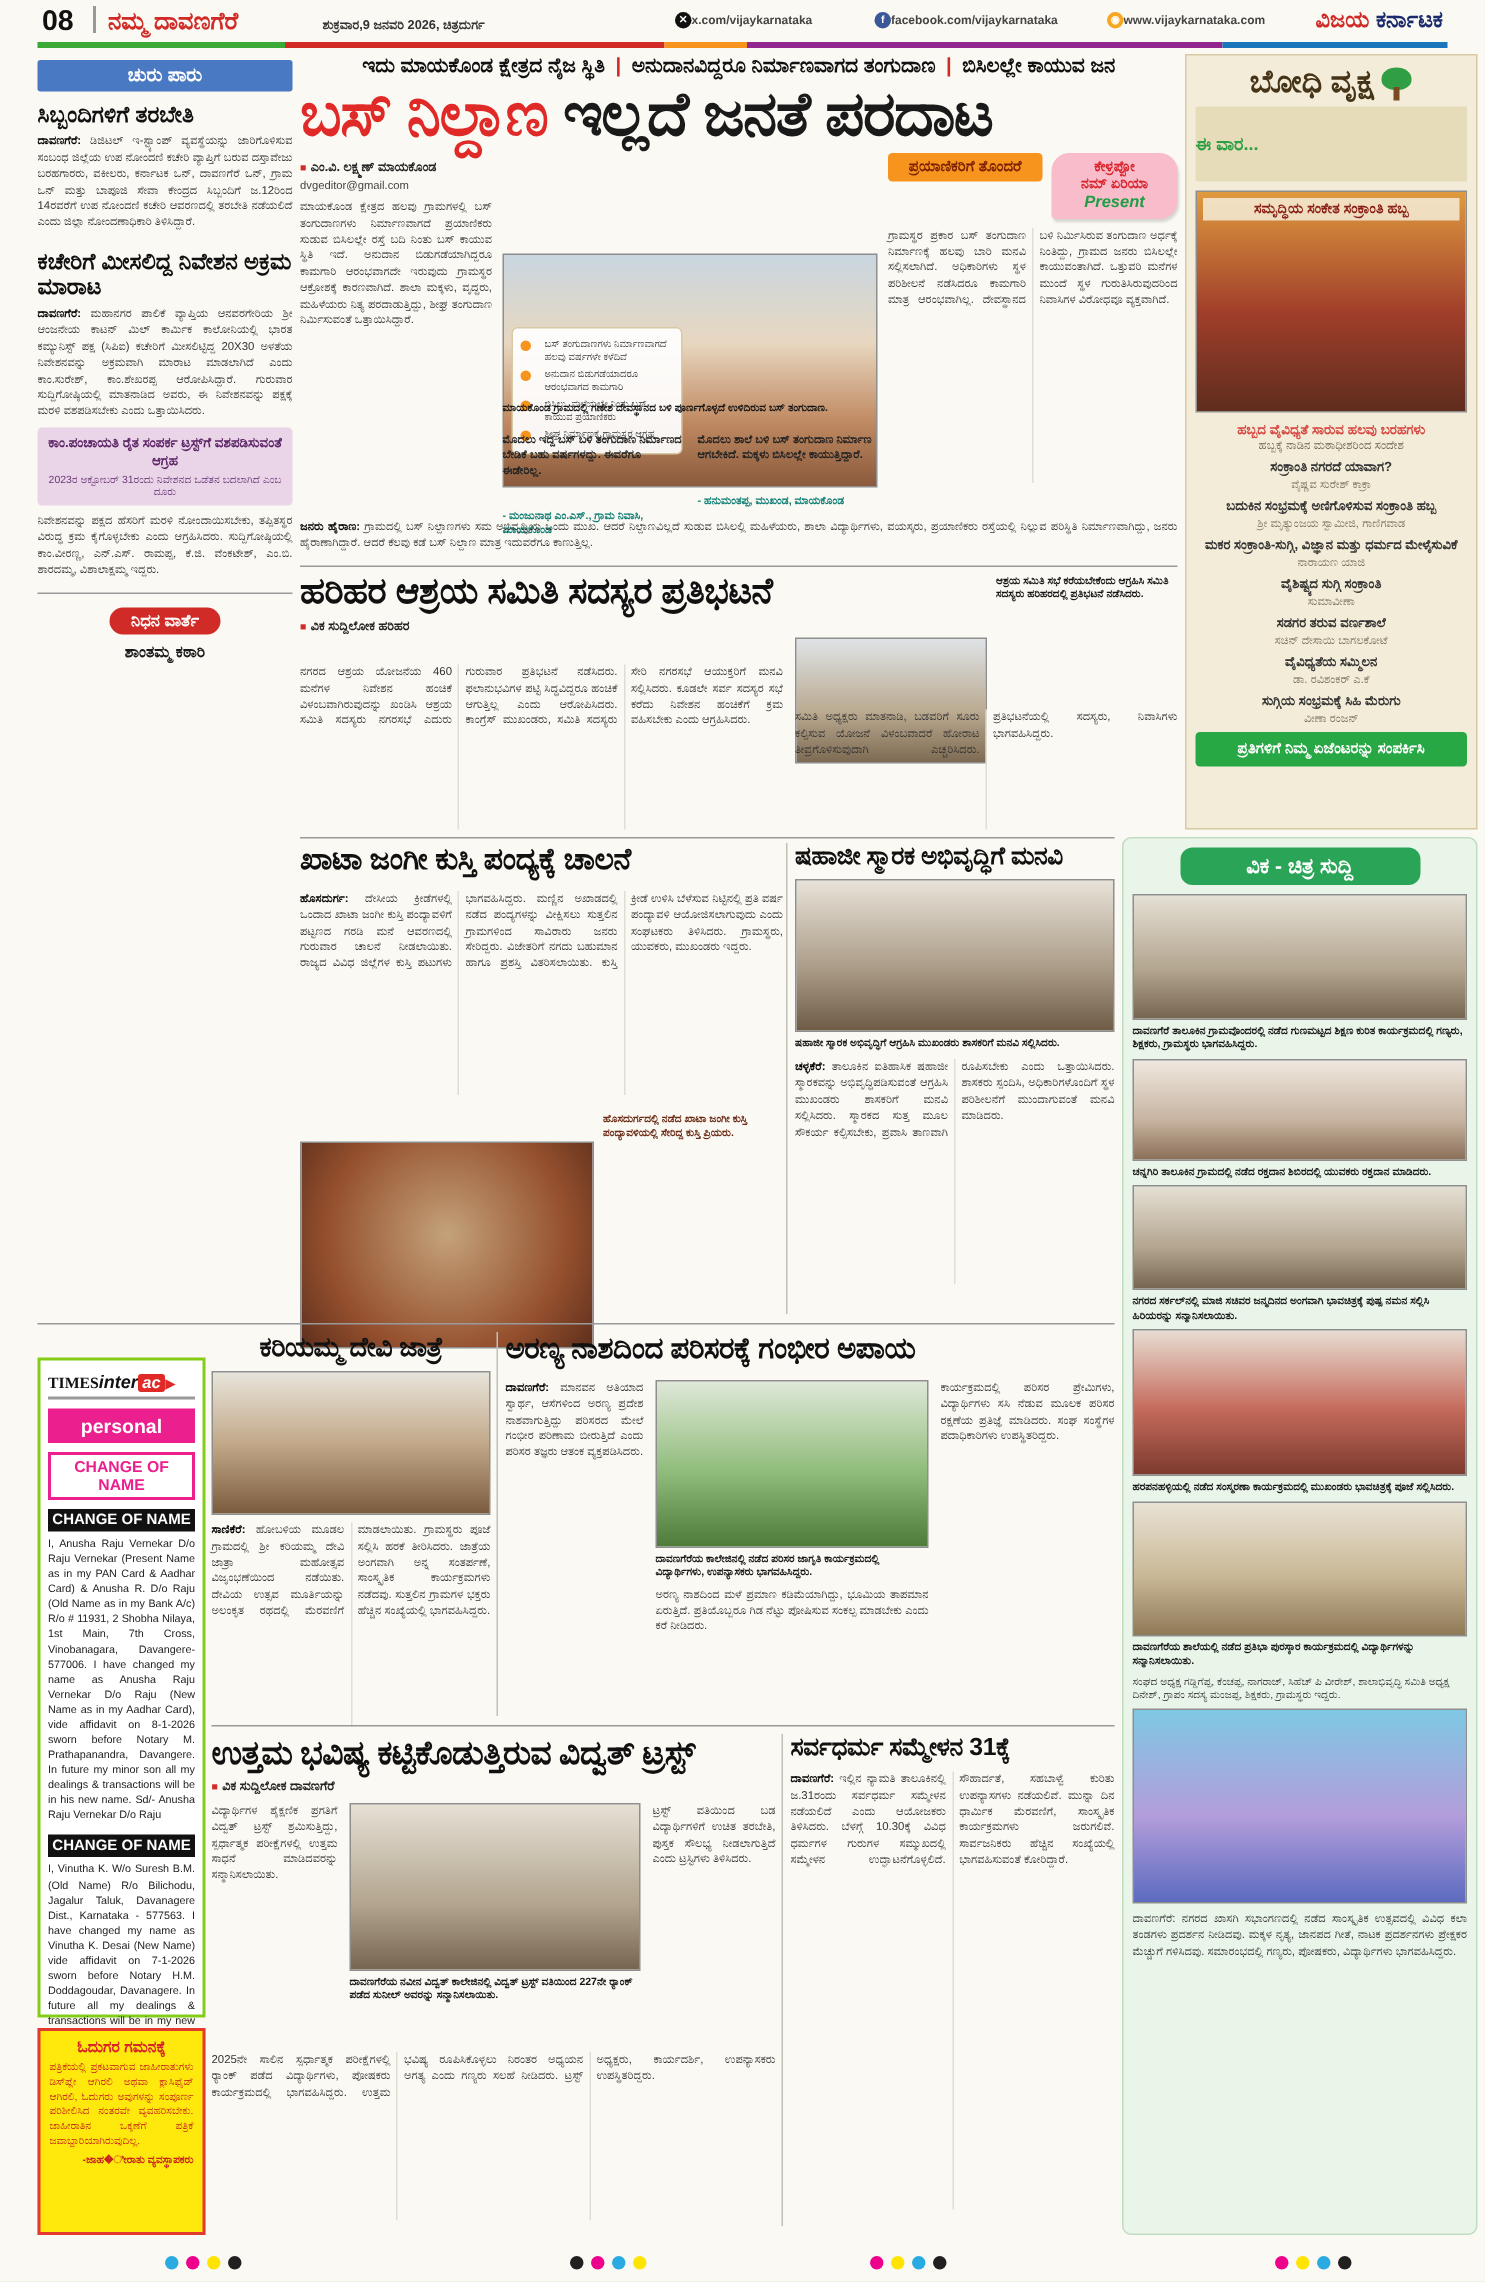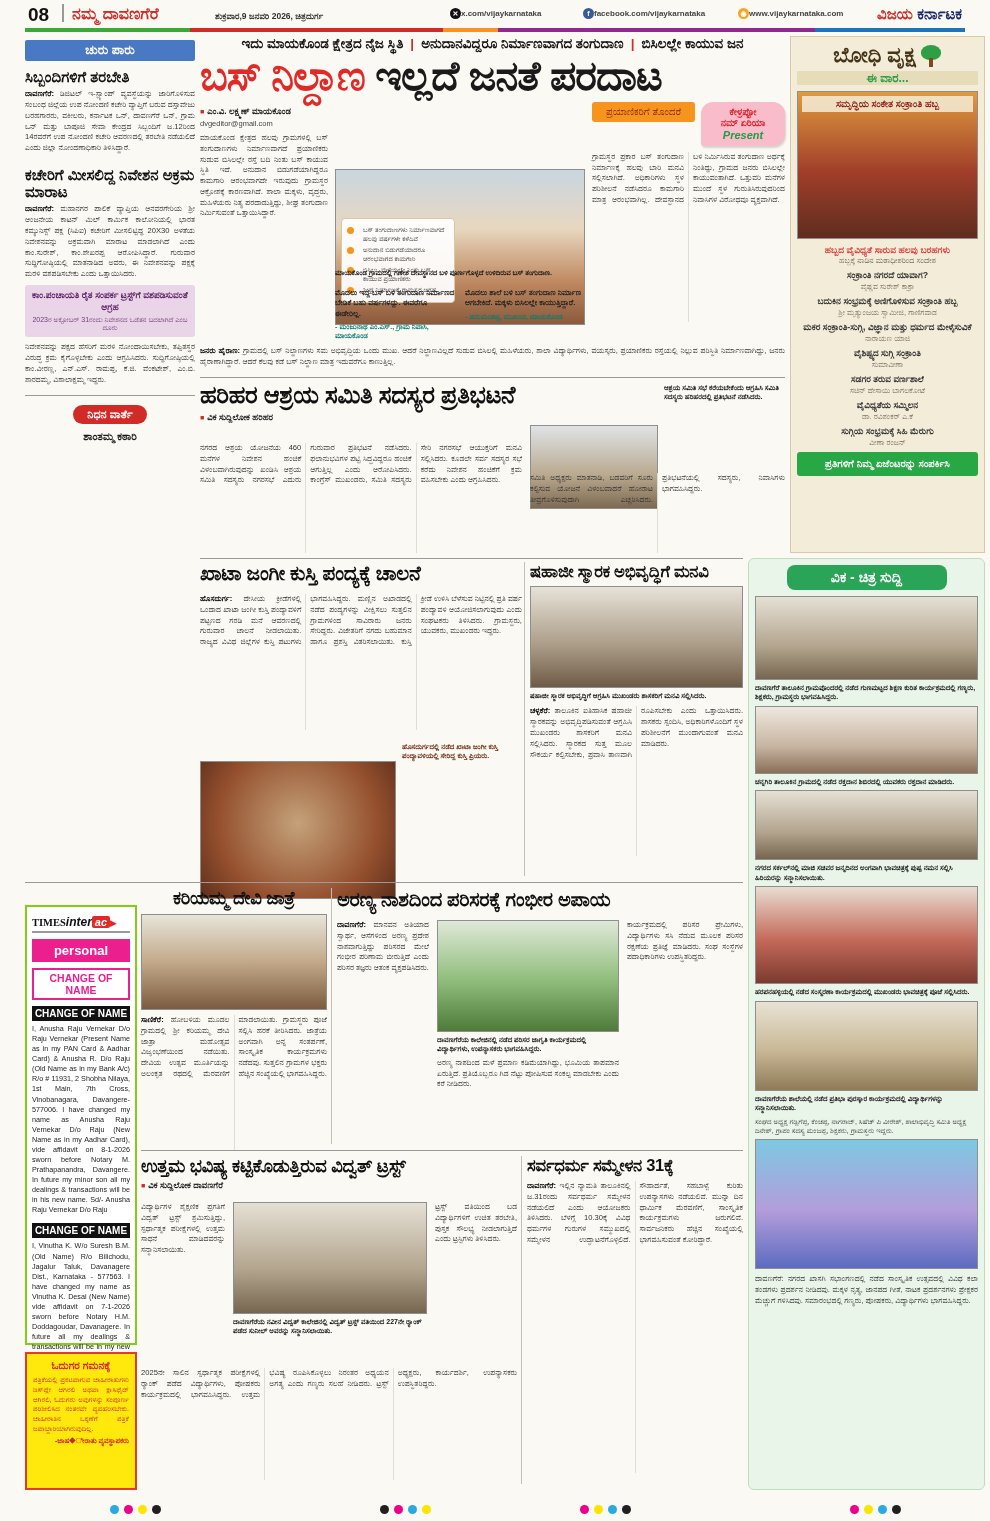--- a/index.html
+++ b/index.html
@@ -10,21 +10,21 @@
   .c2{column-count:2;column-gap:9px;column-rule:1px solid #e0ddd4;}
   .c3{column-count:3;column-gap:9px;column-rule:1px solid #e0ddd4;}
   .dl{font-weight:bold;color:#000;}
   .cap{font-size:7px;font-weight:bold;line-height:1.35;color:#151515;}
   .photo{border:1px solid #8e8e8e;box-sizing:border-box;position:relative;}
   .hline{border-top:1px solid #9a9a9a;}
   .vline{border-left:1px solid #c2bfb6;}
   .headline{font-weight:bold;color:#111;letter-spacing:-0.3px;}
   .byline{font-size:8.5px;font-weight:bold;color:#222;}
   .byline .sq{color:#d02b27;font-size:7px;margin-right:3px;}
-  .attrib{font-size:7.2px;font-weight:bold;color:#0e7d74;margin-top:3px;}
+  .attrib{font-size:7.2px;font-weight:bold;color:#0e7d74;margin-top:20px;}
   
   .mh-num{font-size:19px;font-weight:bold;color:#111;}
   .mh-edition{font-size:16px;font-weight:bold;color:#d02b27;}
   .mh-date{font-size:8.5px;font-weight:bold;color:#333;}
   .mh-soc{font-size:8px;font-weight:bold;color:#444;display:flex;align-items:center;gap:0;}
   .soc-ic{width:11px;height:11px;border-radius:50%;display:inline-block;color:#fff;font-size:7px;
           line-height:11px;text-align:center;font-weight:bold;}
   .logo-red{font-size:15px;font-weight:bold;color:#d02b27;}
   .logo-dark{font-size:15px;font-weight:bold;color:#1a2a6b;}
   .seg{position:absolute;top:0;height:4px;}
@@ -35,42 +35,42 @@
   .purple-box{background:#ead4e8;color:#5b2566;padding:5px 6px;margin:5px 0;border-radius:3px;}
   .purple-box .t{font-size:9px;font-weight:bold;line-height:1.3;text-align:center;}
   .purple-box .s{font-size:7px;text-align:center;margin-top:3px;color:#6d3a78;}
   .red-tab{background:#d02b27;color:#fff;font-weight:bold;font-size:11px;text-align:center;
            padding:3px 14px;border-radius:10px;display:inline-block;}
   
   .kicker{font-size:13.5px;font-weight:bold;color:#111;text-align:center;}
   .kicker .pipe{color:#d02b27;padding:0 7px;}
   .lead-h{font-size:41px;font-weight:bold;letter-spacing:-1px;line-height:1.0;}
   .lead-h .red{color:#e02a28;}
-  .orange-tab{background:#f7941e;color:#7a1f04;font-weight:normal;font-size:10px;text-align:center;
+  .orange-tab{background:#f7941e;color:#7a1f04;font-weight:bold;font-size:10px;text-align:center;
               padding:4px 2px;border-radius:3px;}
   .facts-card{background:rgba(255,255,255,0.93);border:1px solid #d8c9a5;border-radius:4px;padding:4px 5px;}
   .fact{font-size:6.6px;line-height:1.3;color:#333;margin:3px 0;display:flex;gap:4px;}
   .fact .dot{width:7px;height:7px;border-radius:50%;background:#f7941e;flex:0 0 7px;margin-top:1px;}
   .bubble{background:#f9bccb;border-radius:12px 12px 12px 3px;padding:5px 6px;text-align:center;
           box-shadow:1px 2px 2px rgba(0,0,0,0.15);}
   .bubble .b1{font-size:9.5px;font-weight:bold;color:#d8232a;line-height:1.15;}
   .bubble .b3{font-size:11px;font-weight:bold;font-style:italic;color:#1e9e46;}
   .q{font-size:7.6px;font-weight:bold;color:#222;line-height:1.35;}
   
   .green-tab{background:#2aa457;color:#fff;font-weight:bold;font-size:14px;text-align:center;
              padding:4px 10px;border-radius:8px;}
   .vik-panel{background:#eaf5ea;border:1px solid #bfdcbf;border-radius:6px;box-sizing:border-box;}
   
   .bodhi{background:#f3ecd8;border:1px solid #d9caa3;box-sizing:border-box;}
   .bodhi-title{font-size:21px;font-weight:bold;color:#453418;display:flex;align-items:flex-end;
                justify-content:center;gap:4px;}
   .tree{position:relative;width:22px;height:22px;display:inline-block;}
   .tree .crown{position:absolute;left:1px;top:0;width:20px;height:15px;border-radius:50% 50% 45% 45%;background:#2f9e44;}
   .tree .trunk{position:absolute;left:9px;top:13px;width:4px;height:9px;background:#7a4a21;}
-  .bodhi-week{background:#e7dcba;color:#2f9e44;font-weight:bold;font-size:12px;text-align:center;padding:0 0;}
+  .bodhi-week{background:#e7dcba;color:#2f9e44;font-weight:bold;font-size:12px;text-align:left;padding:18px 0;}
   .bodhi-item-t{font-size:8.8px;font-weight:bold;color:#333;text-align:center;line-height:1.25;}
   .bodhi-item-a{font-size:7.6px;color:#7c7260;text-align:center;margin:1px 0 4px;}
   .bodhi-note{font-size:9px;font-weight:bold;color:#d64541;text-align:center;}
   .bodhi-sub{font-size:7.8px;color:#6d6353;text-align:center;margin-bottom:4px;}
   .green-btn{background:#28a745;color:#fff;font-weight:bold;font-size:10px;text-align:center;
              padding:6px 4px;border-radius:3px;}
   
   .cl-box{border:2px solid #84cc16;background:#fff;box-sizing:border-box;padding:5px;}
   .times{font-family:"Liberation Serif",serif;font-weight:bold;font-size:10.5px;color:#111;}
   .interact{font-style:italic;font-weight:bold;font-size:12px;color:#111;}
@@ -352,21 +352,21 @@
       <div class="photo p-forest" style="width:182px;height:112px;"></div>
       <div class="cap" style="margin-top:3px;">ದಾವಣಗೆರೆಯ ಕಾಲೇಜಿನಲ್ಲಿ ನಡೆದ ಪರಿಸರ ಜಾಗೃತಿ ಕಾರ್ಯಕ್ರಮದಲ್ಲಿ ವಿದ್ಯಾರ್ಥಿಗಳು, ಉಪನ್ಯಾಸಕರು ಭಾಗವಹಿಸಿದ್ದರು.</div>
       <div class="bt" style="margin-top:4px;">ಅರಣ್ಯ ನಾಶದಿಂದ ಮಳೆ ಪ್ರಮಾಣ ಕಡಿಮೆಯಾಗಿದ್ದು, ಭೂಮಿಯ ತಾಪಮಾನ ಏರುತ್ತಿದೆ. ಪ್ರತಿಯೊಬ್ಬರೂ ಗಿಡ ನೆಟ್ಟು ಪೋಷಿಸುವ ಸಂಕಲ್ಪ ಮಾಡಬೇಕು ಎಂದು ಕರೆ ನೀಡಿದರು.</div>
     </div>
     <div class="bt abs" style="left:290px;top:32px;width:116px;height:222px;">ಕಾರ್ಯಕ್ರಮದಲ್ಲಿ ಪರಿಸರ ಪ್ರೇಮಿಗಳು, ವಿದ್ಯಾರ್ಥಿಗಳು ಸಸಿ ನೆಡುವ ಮೂಲಕ ಪರಿಸರ ರಕ್ಷಣೆಯ ಪ್ರತಿಜ್ಞೆ ಮಾಡಿದರು. ಸಂಘ ಸಂಸ್ಥೆಗಳ ಪದಾಧಿಕಾರಿಗಳು ಉಪಸ್ಥಿತರಿದ್ದರು.</div>
   </div>
 
   <div class="abs hline" style="left:141px;top:1150px;width:602px;"></div>
 
   <div class="abs" style="left:141px;top:1156px;width:376px;height:330px;">
-    <div class="headline" style="font-size:18px;">ಉತ್ತಮ ಭವಿಷ್ಯ ಕಟ್ಟಿಕೊಡುತ್ತಿರುವ ವಿದ್ವತ್ ಟ್ರಸ್ಟ್</div>
+    <div class="headline" style="font-size:22px;font-family:Liberation Serif, serif;">ಉತ್ತಮ ಭವಿಷ್ಯ ಕಟ್ಟಿಕೊಡುತ್ತಿರುವ ವಿದ್ವತ್ ಟ್ರಸ್ಟ್</div>
     <div class="byline" style="margin-top:3px;"><span class="sq">■</span><span>ವಿಕ ಸುದ್ದಿಲೋಕ ದಾವಣಗೆರೆ</span></div>
     <div class="bt abs" style="left:0;top:46px;width:84px;height:158px;">ವಿದ್ಯಾರ್ಥಿಗಳ ಶೈಕ್ಷಣಿಕ ಪ್ರಗತಿಗೆ ವಿದ್ವತ್ ಟ್ರಸ್ಟ್ ಶ್ರಮಿಸುತ್ತಿದ್ದು, ಸ್ಪರ್ಧಾತ್ಮಕ ಪರೀಕ್ಷೆಗಳಲ್ಲಿ ಉತ್ತಮ ಸಾಧನೆ ಮಾಡಿದವರನ್ನು ಸನ್ಮಾನಿಸಲಾಯಿತು.</div>
     <div class="abs" style="left:92px;top:46px;width:194px;">
       <div class="photo p-group" style="width:194px;height:112px;"></div>
       <div class="cap" style="margin-top:3px;">ದಾವಣಗೆರೆಯ ನವೀನ ವಿದ್ವತ್ ಕಾಲೇಜಿನಲ್ಲಿ ವಿದ್ವತ್ ಟ್ರಸ್ಟ್ ವತಿಯಿಂದ 227ನೇ ರ‍್ಯಾಂಕ್ ಪಡೆದ ಸುನೀಲ್ ಅವರನ್ನು ಸನ್ಮಾನಿಸಲಾಯಿತು.</div>
     </div>
     <div class="bt abs" style="left:294px;top:46px;width:82px;height:158px;">ಟ್ರಸ್ಟ್ ವತಿಯಿಂದ ಬಡ ವಿದ್ಯಾರ್ಥಿಗಳಿಗೆ ಉಚಿತ ತರಬೇತಿ, ಪುಸ್ತಕ ಸೌಲಭ್ಯ ನೀಡಲಾಗುತ್ತಿದೆ ಎಂದು ಟ್ರಸ್ಟಿಗಳು ತಿಳಿಸಿದರು.</div>
     <div class="bt c3 abs" style="left:0;top:212px;width:376px;height:112px;">2025ನೇ ಸಾಲಿನ ಸ್ಪರ್ಧಾತ್ಮಕ ಪರೀಕ್ಷೆಗಳಲ್ಲಿ ರ‍್ಯಾಂಕ್ ಪಡೆದ ವಿದ್ಯಾರ್ಥಿಗಳು, ಪೋಷಕರು ಕಾರ್ಯಕ್ರಮದಲ್ಲಿ ಭಾಗವಹಿಸಿದ್ದರು. ಉತ್ತಮ ಭವಿಷ್ಯ ರೂಪಿಸಿಕೊಳ್ಳಲು ನಿರಂತರ ಅಧ್ಯಯನ ಅಗತ್ಯ ಎಂದು ಗಣ್ಯರು ಸಲಹೆ ನೀಡಿದರು. ಟ್ರಸ್ಟ್ ಅಧ್ಯಕ್ಷರು, ಕಾರ್ಯದರ್ಶಿ, ಉಪನ್ಯಾಸಕರು ಉಪಸ್ಥಿತರಿದ್ದರು.</div>
   </div>
 

